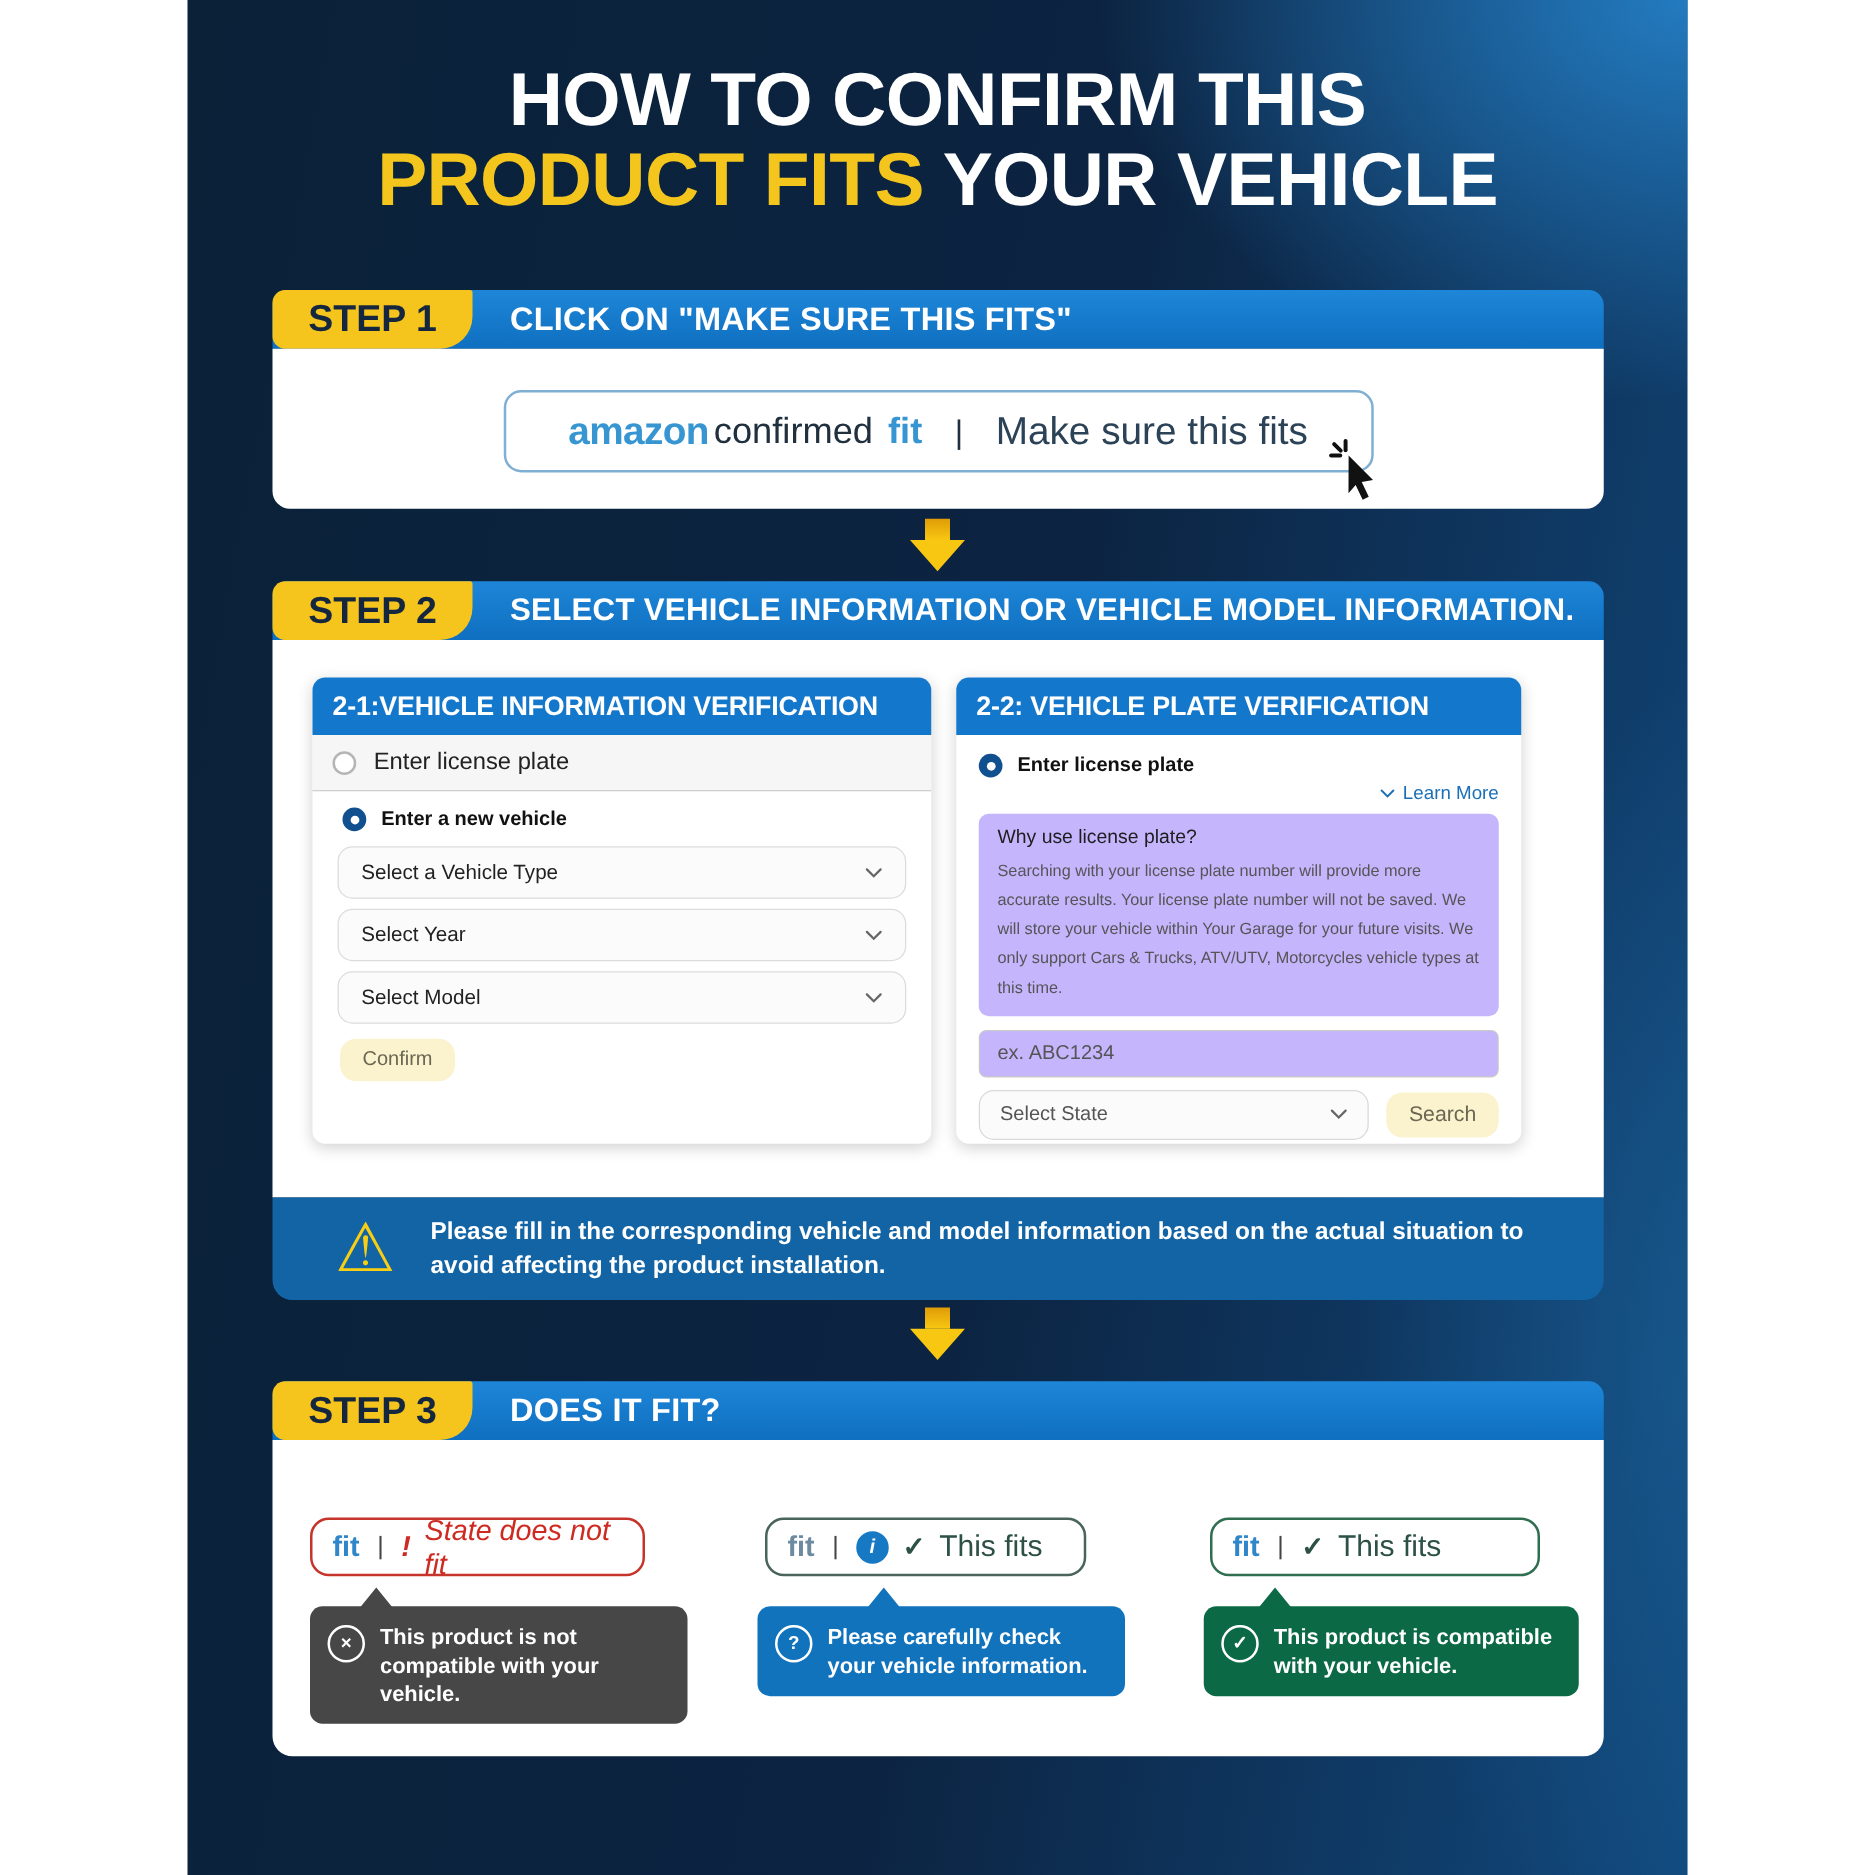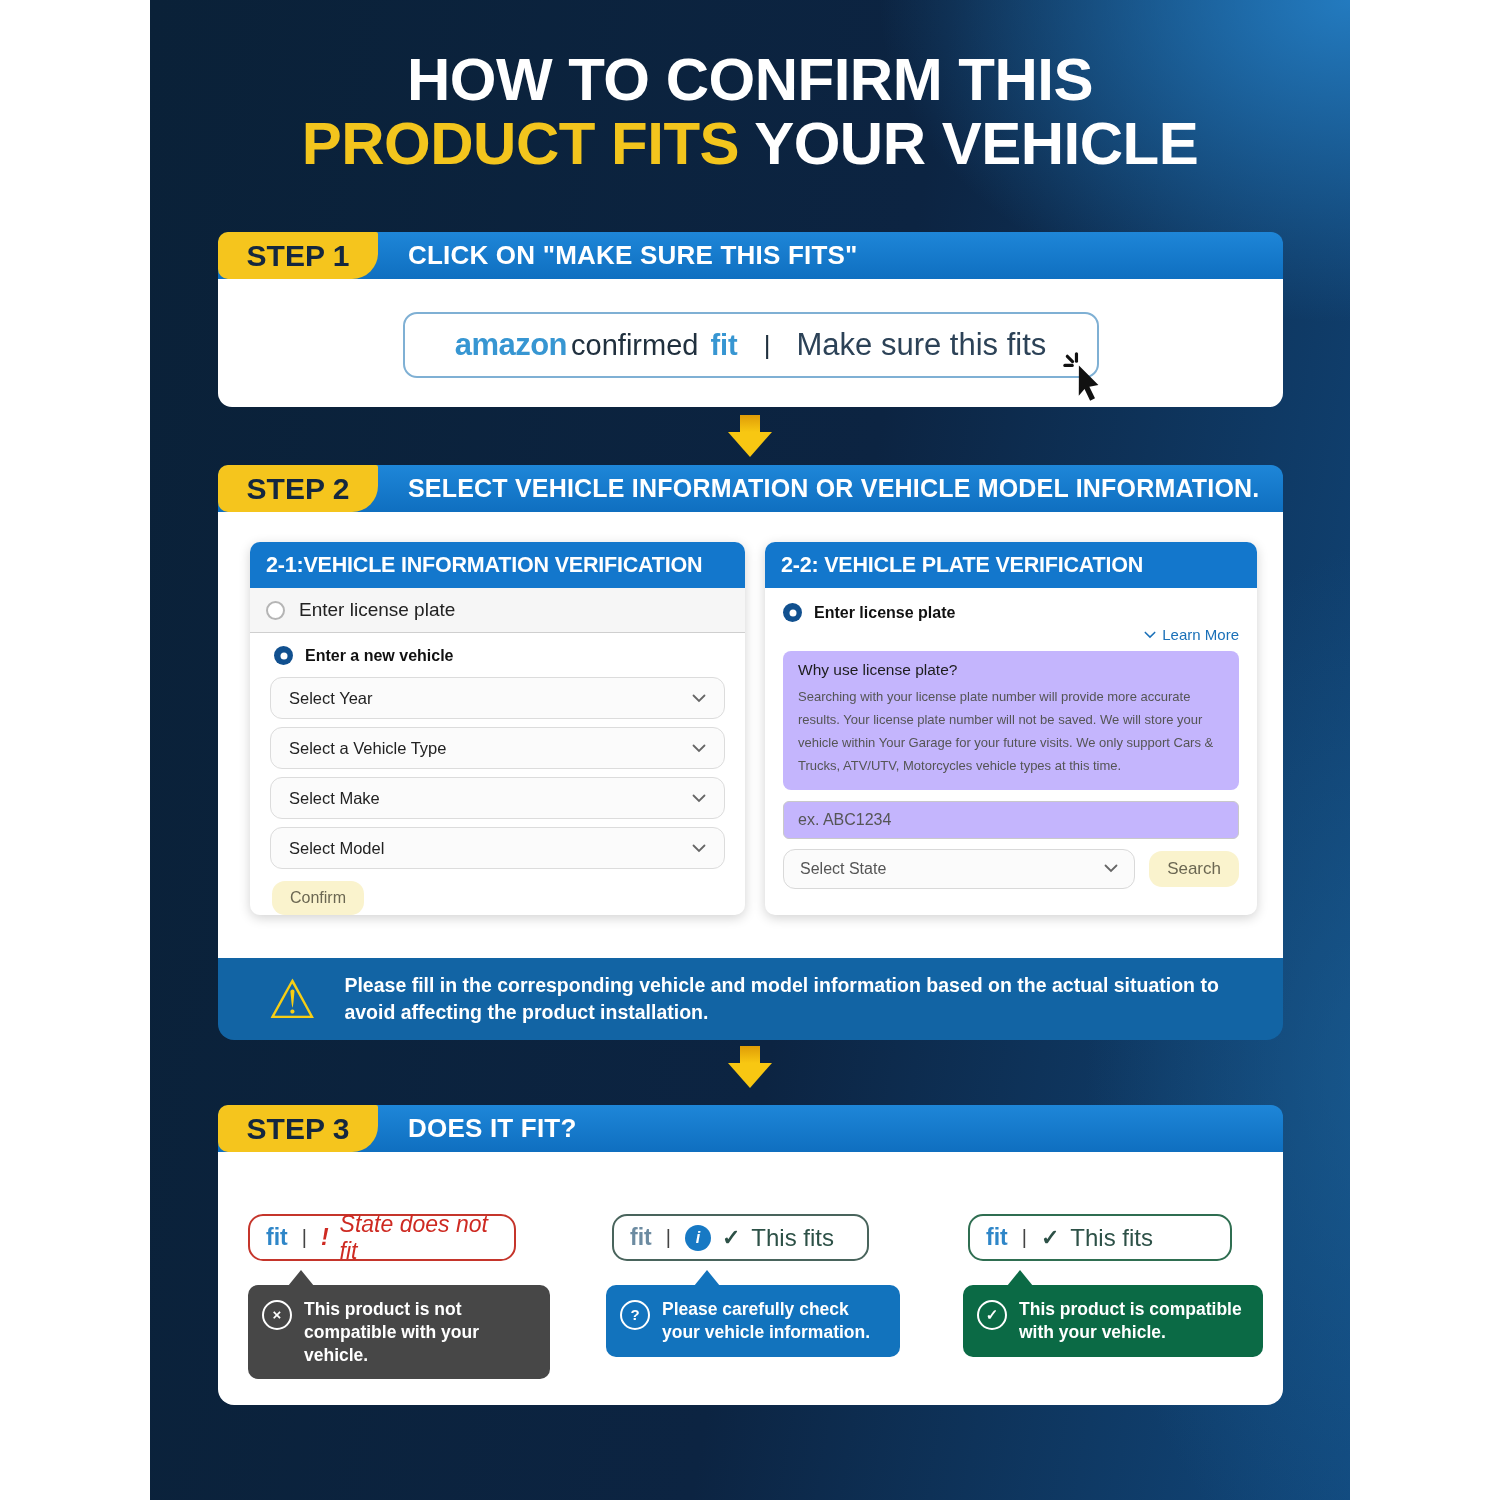--- a/index.html
+++ b/index.html
@@ -42,21 +42,21 @@
   .arrow{position:absolute;left:50%;transform:translateX(-50%);}
   #arrow1{top:415px;} #arrow2{top:1046px;}
   .arrow .stem{width:20px;height:17px;margin:0 auto;background:linear-gradient(180deg,#df9c07,#f8c712);}
   .arrow .head{width:0;height:0;border-left:22px solid transparent;border-right:22px solid transparent;
                border-top:25px solid #f8c712;}
 
   
   #bar2{top:465px;} #p2{top:512px;height:446px;}
   .sub{position:absolute;top:30px;border-radius:10px;box-shadow:0 3px 12px rgba(0,0,0,.18);background:#fff;}
   #sub1{left:32px;width:495px;height:373px;}
-  #sub2{left:547px;width:492px;height:373px;}
+  #sub2{left:547px;width:452px;height:373px;}
   .sub-header{height:46px;background:#1377cc;border-radius:10px 10px 0 0;display:flex;align-items:center;
               padding:0 16px;color:#fff;font-weight:800;font-size:21.5px;letter-spacing:-.2px;text-align:center;}
   .radio{width:19px;height:19px;border-radius:50%;flex:0 0 auto;box-sizing:border-box;}
   .radio.off{border:2px solid #b5b5b5;background:#fff;}
   .radio.on{background:#11508f;position:relative;}
   .radio.on::after{content:"";position:absolute;left:50%;top:50%;width:7px;height:7px;border-radius:50%;
                    background:#fff;transform:translate(-50%,-50%);}
   .row-plate{display:flex;align-items:center;gap:14px;padding:11px 16px;background:#f6f6f6;
              border-bottom:1px solid #cfcfcf;font-size:19px;color:#222;}
   .row-new{display:flex;align-items:center;gap:12px;padding:13px 16px 4px 24px;font-size:16px;
@@ -166,37 +166,29 @@
         <div class="sub-header">2-1:VEHICLE INFORMATION VERIFICATION</div>
         <div class="row-plate">
           <span class="radio off"></span>
           <span>Enter license plate</span>
         </div>
         <div class="row-new">
           <span class="radio on"></span>
           <span>Enter a new vehicle</span>
         </div>
         <div class="select">
-          <span>Select Year</span>
+          <span>Select a Vehicle Type</span>
           <span class="chev">
               <svg width="14" height="9" viewBox="0 0 14 9">
                 <path d="M1.5 1.5l5.5 5.5 5.5-5.5" fill="none" stroke="#666" stroke-width="1.8" stroke-linecap="round"></path>
               </svg>
             </span>
         </div>
         <div class="select">
-          <span>Select a Vehicle Type</span>
-          <span class="chev">
-              <svg width="14" height="9" viewBox="0 0 14 9">
-                <path d="M1.5 1.5l5.5 5.5 5.5-5.5" fill="none" stroke="#666" stroke-width="1.8" stroke-linecap="round"></path>
-              </svg>
-            </span>
-        </div>
-        <div class="select">
-          <span>Select Make</span>
+          <span>Select Year</span>
           <span class="chev">
               <svg width="14" height="9" viewBox="0 0 14 9">
                 <path d="M1.5 1.5l5.5 5.5 5.5-5.5" fill="none" stroke="#666" stroke-width="1.8" stroke-linecap="round"></path>
               </svg>
             </span>
         </div>
         <div class="select">
           <span>Select Model</span>
           <span class="chev">
               <svg width="14" height="9" viewBox="0 0 14 9">

